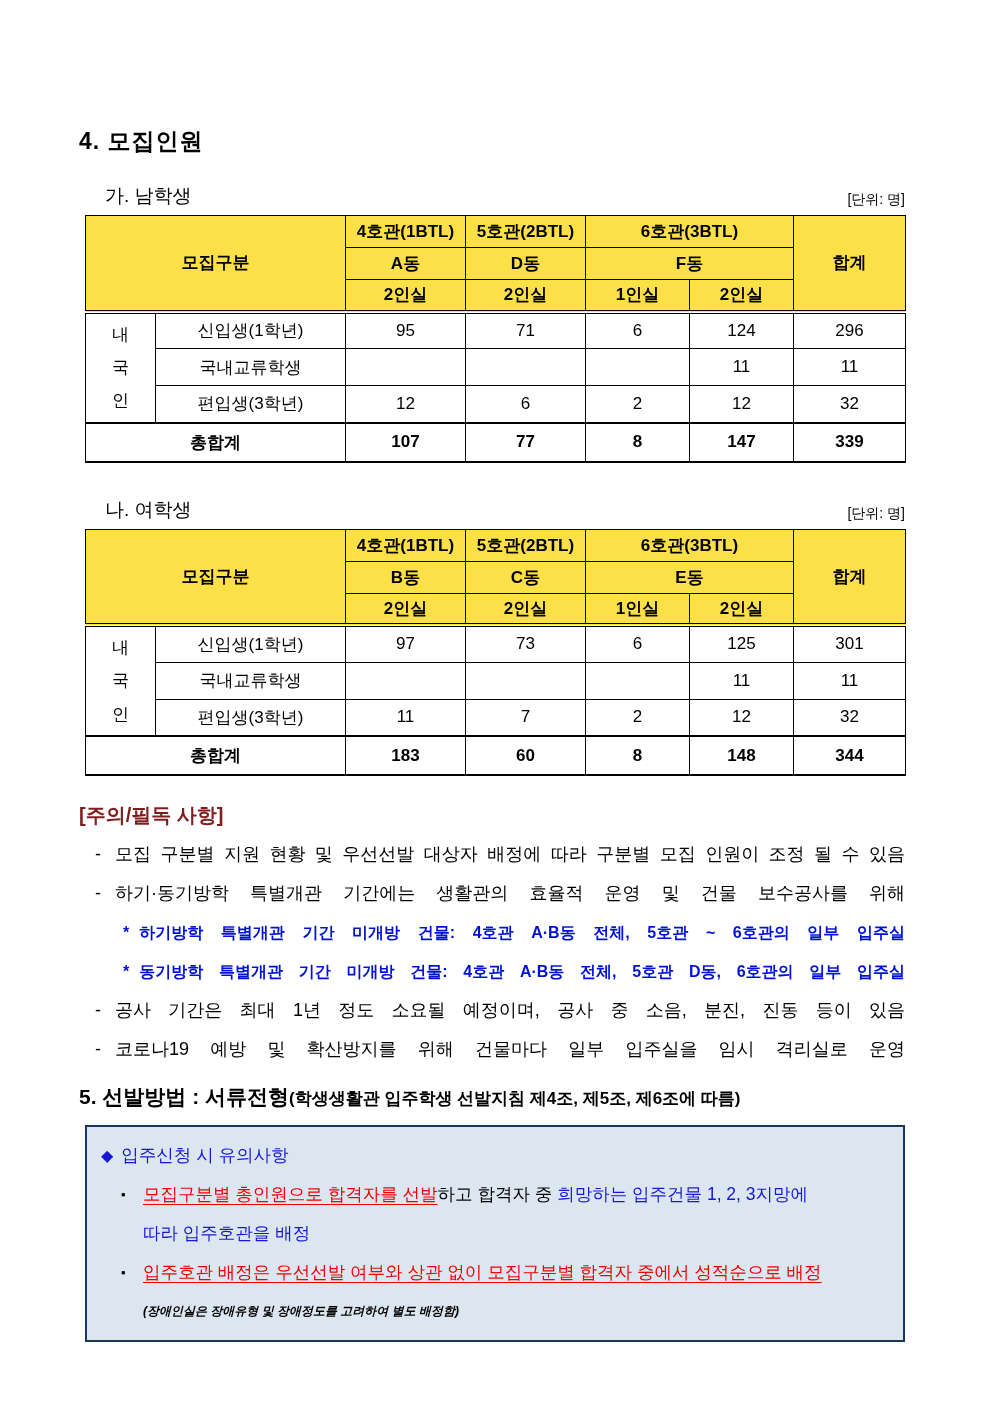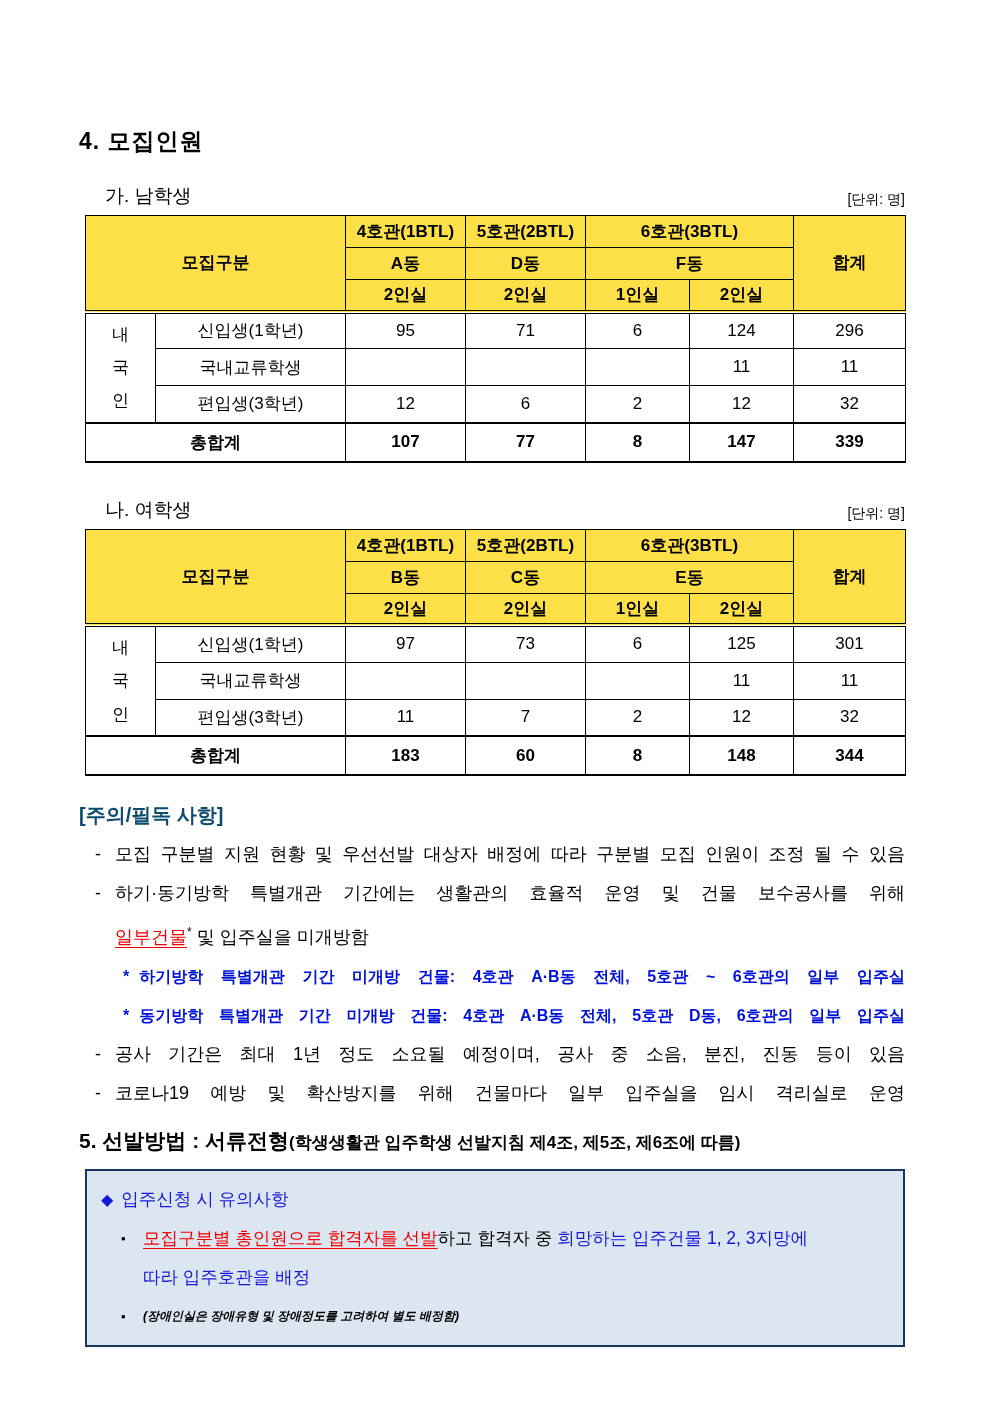--- a/index.html
+++ b/index.html
@@ -29,21 +29,21 @@
   table.rtable thead th { background: #fde047; font-weight: bold; font-size: 17px; }
   table.rtable thead tr { height: 32px; }
   table.rtable tbody tr { height: 37px; }
   table.rtable tfoot tr { height: 39px; }
   table.rtable tbody td { font-size: 17px; background: #fff; }
   table.rtable tfoot td { font-size: 17px; font-weight: bold; border-top: 2px solid #000; background: #fff; }
   table.rtable th.hb { border-bottom: 4px double #000; }
   .vert-label { width: 1.1em; margin: 0 auto; word-break: break-all; line-height: 1.95; font-size: 17px; }
 
   
-  .notice-title { margin: 26px 0 6px -6px; font-size: 20px; font-weight: bold; color: #0c4a6e; }
+  .notice-title { margin: 26px 0 6px -6px; font-size: 20px; font-weight: bold; color: #7f1d1d; }
   .note-item { position: relative; padding-left: 30px; font-size: 18px; line-height: 39px; }
   .note-item .dash { position: absolute; left: 10px; top: 0; }
   .jfull { text-align: justify; text-align-last: justify; }
   .red-ul { color: #f00000; text-decoration: underline; text-underline-offset: 4px; }
   .sup-mark { font-size: 12px; vertical-align: super; }
   .blue-note { margin-left: 38px; color: #0011d8; font-weight: bold; font-size: 16px; line-height: 39px; }
   .blue-note .bmark { margin-right: 10px; }
 
   
   .h-sec5 { margin: 14px 0 0 -6px; font-size: 21px; font-weight: bold; }
@@ -220,21 +220,20 @@
     <div class="notice-title">[주의/필독 사항]</div>
 
     <div class="note-item">
       <span class="dash">-</span>
       <div class="jfull">모집 구분별 지원 현황 및 우선선발 대상자 배정에 따라 구분별 모집 인원이 조정 될 수 있음</div>
     </div>
 
     <div class="note-item">
       <span class="dash">-</span>
       <div class="jfull">하기·동기방학 특별개관 기간에는 생활관의 효율적 운영 및 건물 보수공사를 위해</div>
-      <div><span class="red-ul">일부건물</span><sup class="sup-mark">*</sup><span> 및 입주실을 미개방함</span></div>
     </div>
 
     <div class="blue-note jfull"><span class="bmark">*</span><span>하기방학 특별개관 기간 미개방 건물: 4호관 A·B동 전체, 5호관 ~ 6호관의 일부 입주실</span></div>
     <div class="blue-note jfull"><span class="bmark">*</span><span>동기방학 특별개관 기간 미개방 건물: 4호관 A·B동 전체, 5호관 D동, 6호관의 일부 입주실</span></div>
 
     <div class="note-item">
       <span class="dash">-</span>
       <div class="jfull">공사 기간은 최대 1년 정도 소요될 예정이며, 공사 중 소음, 분진, 진동 등이 있음</div>
     </div>
 
@@ -247,18 +246,19 @@
 
     <div class="info-box">
       <div class="box-title"><span class="diamond">◆</span><span>입주신청 시 유의사항</span></div>
       <div class="box-bullet">
         <span class="sq">▪</span>
         <span class="red-ul">모집구분별 총인원으로 합격자를 선발</span><span>하고 합격자 중 </span><span class="box-blue">희망하는 입주건물 1, 2, 3지망에</span>
         <div class="box-blue">따라 입주호관을 배정</div>
       </div>
       <div class="box-bullet">
         <span class="sq">▪</span>
+        <span class="red-ul">입주호관 배정은 우선선발 여부와 상관 없이 모집구분별 합격자 중에서 성적순으로 배정</span>
       </div>
       <div class="box-note">(장애인실은 장애유형 및 장애정도를 고려하여 별도 배정함)</div>
     </div>
 
   </div>
 </div>
 
 </body></html>

